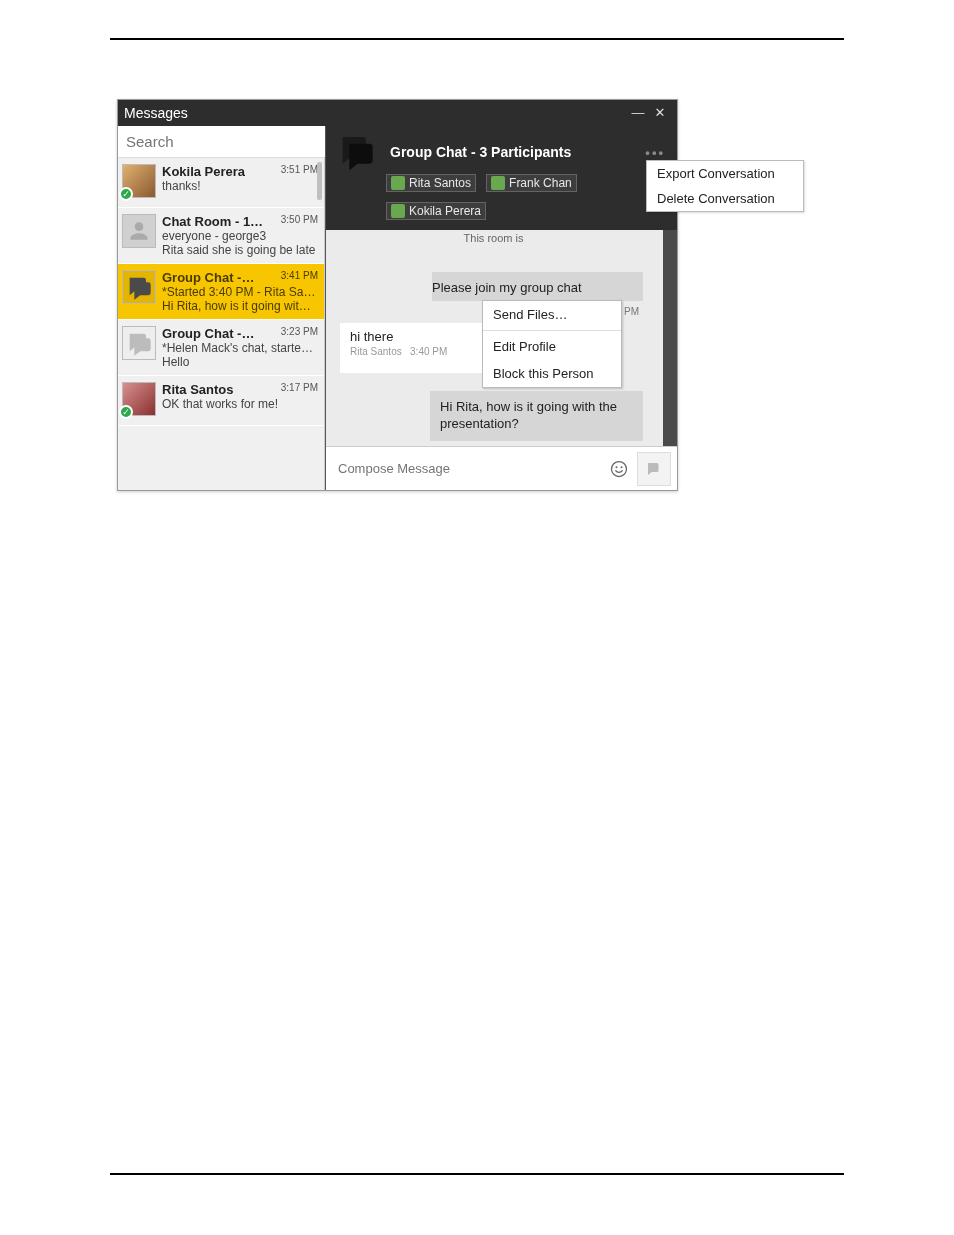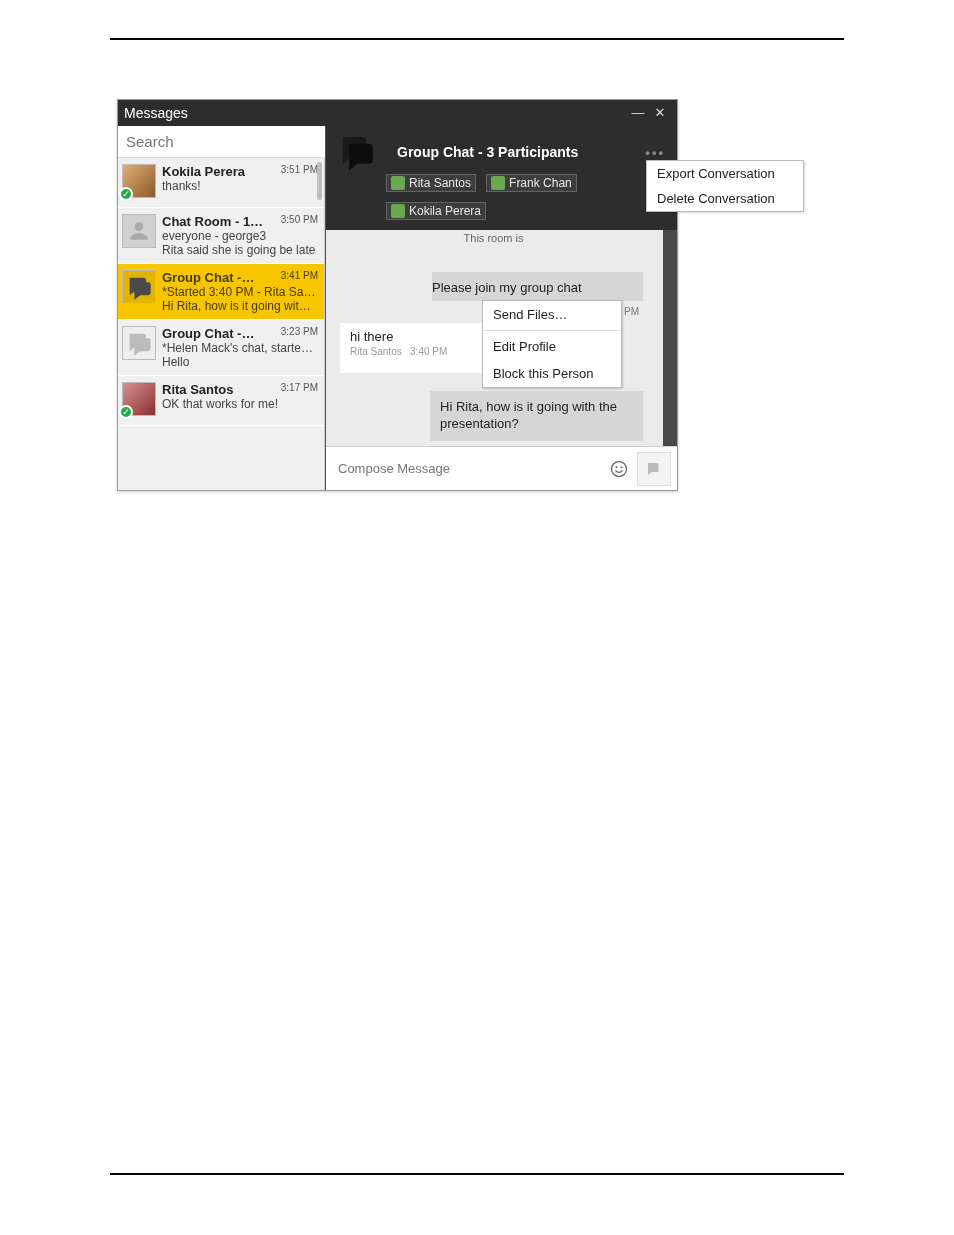--- a/index.html
+++ b/index.html
@@ -132,21 +132,21 @@
   .right-pane {
     position:absolute; left:207px; top:26px; right:0; bottom:0;
     background:#fff;
     border-left: 1px solid #555;
     display:flex; flex-direction:column;
   }
   .chat-header {
     background:#2d2d2d; color:#fff;
     padding:4px 8px;
   }
-  .chat-header-row1 { display:flex; align-items:center; gap:19px;justify-content:space-between; }
+  .chat-header-row1 { display:flex; align-items:center; gap:12px;justify-content:space-between; }
   .chat-header-icon {
     width:44px;height:44px;flex-shrink:0;
     display:flex;align-items:center;justify-content:center;
   }
   .chat-title { font-weight:bold; font-size:14px; flex:1; }
   .more-dots { color:#888; letter-spacing:2px; font-weight:bold; padding:0 4px; }
   .participants-row { display:flex; gap:10px; flex-wrap:wrap; padding-left:52px; padding-bottom:6px;}
   .participant {
     display:flex; align-items:center; gap:4px;
     background:rgba(255,255,255,0.08);

